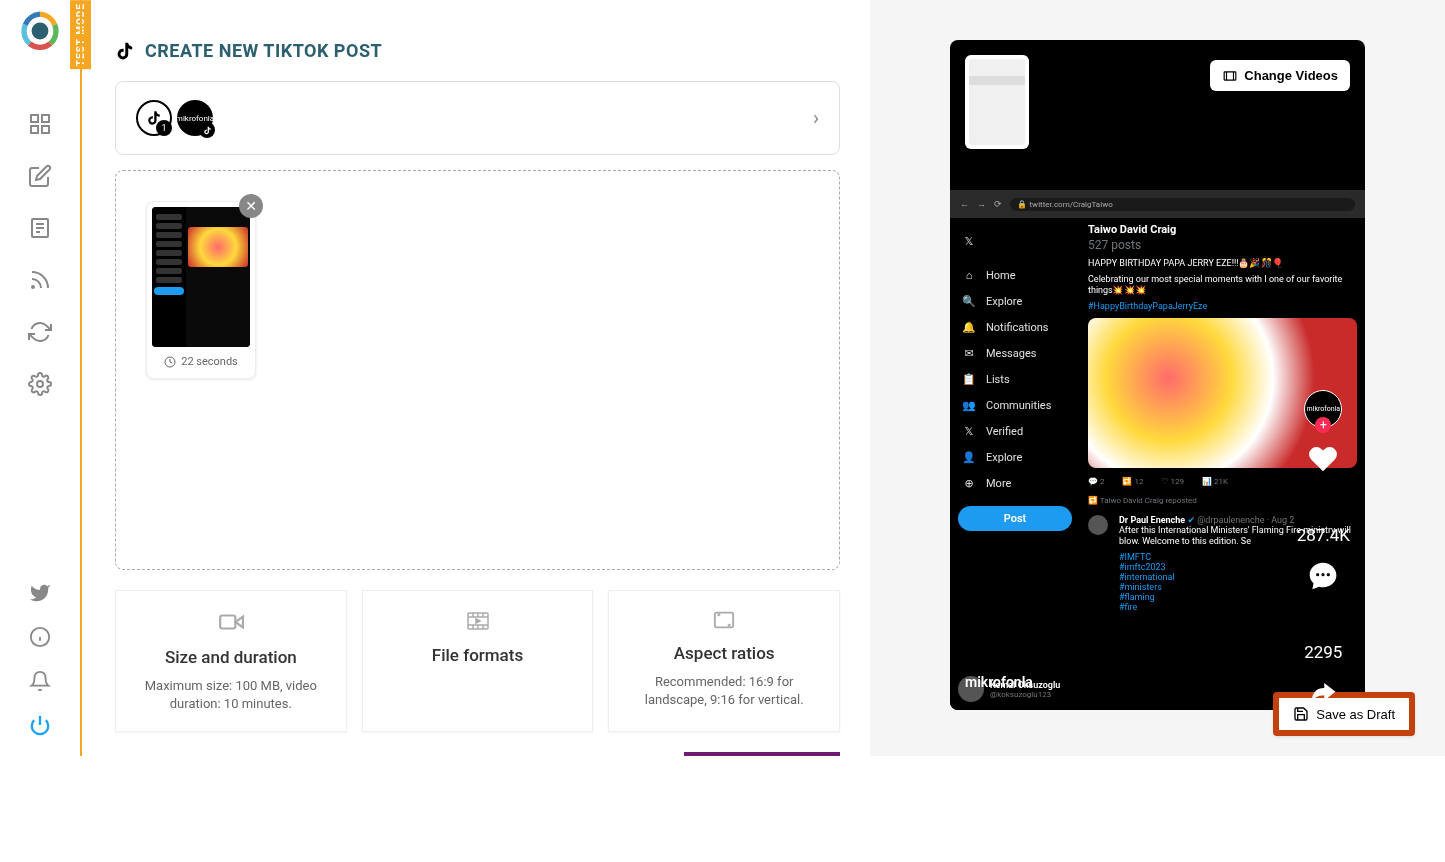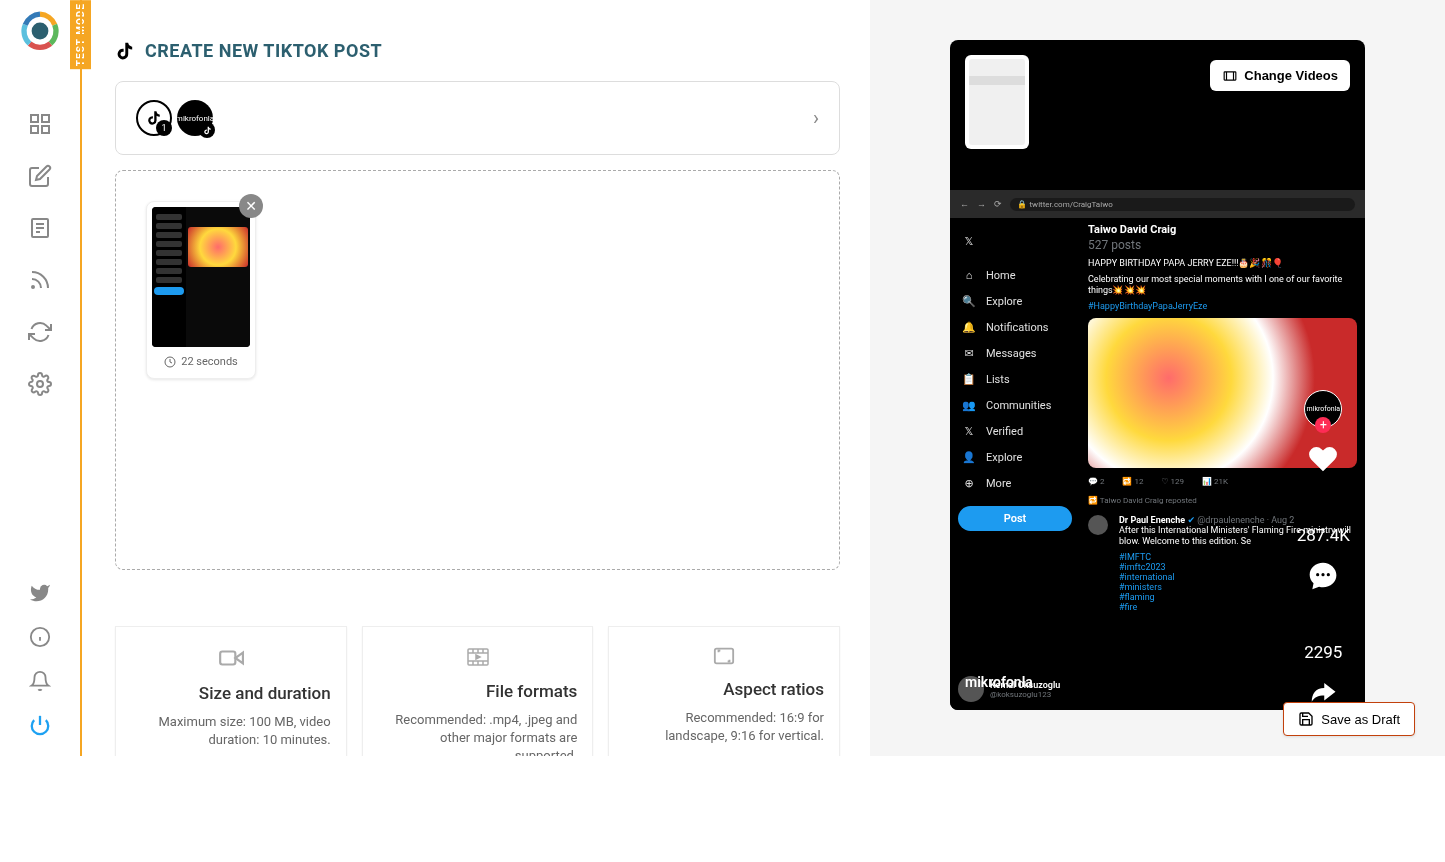--- a/index.html
+++ b/index.html
@@ -37,21 +37,21 @@
 .acct-badge { position: absolute; bottom: -2px; right: -2px; width: 16px; height: 16px; background: #000; border-radius: 50%; color: #fff; font-size: 9px; display: flex; align-items: center; justify-content: center; }
 .chevron-right { color: #888; font-size: 20px; }
 
 .dropzone { border: 1px dashed #aaa; border-radius: 8px; min-height: 400px; padding: 30px; margin-bottom: 20px; }
 .video-thumb-card { width: 110px; background: #fff; border: 1px solid #eee; border-radius: 8px; padding: 5px; position: relative; box-shadow: 0 1px 3px rgba(0,0,0,0.1); }
 .video-thumb { width: 100%; height: 140px; background: #1a1a1a; border-radius: 4px; position: relative; overflow: hidden; }
 .remove-btn { position: absolute; top: -8px; right: -8px; width: 24px; height: 24px; background: #888; border-radius: 50%; color: #fff; display: flex; align-items: center; justify-content: center; font-size: 14px; cursor: pointer; z-index: 2; }
 .video-duration { display: flex; align-items: center; justify-content: center; gap: 5px; padding: 8px 0 5px; color: #666; font-size: 11px; }
 
 .info-cards { display: flex; gap: 15px; margin-bottom: 20px; }
-.info-card { flex: 1; border: 1px solid #eee; border-radius: 0; padding: 18px 15px; text-align: right; box-shadow: 0 1px 2px rgba(0,0,0,0.05); margin-top: 36px; }
+.info-card { flex: 1; border: 1px solid #eee; border-radius: 0; padding: 18px 15px; text-align: center; box-shadow: 0 1px 2px rgba(0,0,0,0.05); }
 .info-card-icon { color: #aaa; margin-bottom: 12px; display: flex; justify-content: center; }
 .info-card-title { font-size: 17px; font-weight: 500; margin-bottom: 10px; color: #333; }
 .info-card-desc { font-size: 13px; color: #666; line-height: 1.4; }
 
 .next-btn { float: right; background: #701a75; color: #fff; border: none; padding: 14px 40px; font-size: 15px; font-weight: 500; cursor: pointer; display: flex; align-items: center; gap: 12px; letter-spacing: 1px; }
 
 
 .right-panel { flex: 1; background: #f5f5f5; padding: 40px 30px 20px 30px; position: relative; display: flex; flex-direction: column; align-items: center; }
 .preview-phone { width: 415px; height: 670px; background: #000; border-radius: 8px; position: relative; overflow: hidden; }
 .small-thumbnail { position: absolute; top: 15px; left: 15px; width: 64px; height: 94px; background: #fff; border-radius: 6px; z-index: 3; padding: 4px; }
@@ -79,21 +79,21 @@
 .verified { color: #1d9bf0; font-size: 9px; }
 
 .tiktok-actions { position: absolute; right: 15px; top: 350px; display: flex; flex-direction: column; gap: 15px; align-items: center; z-index: 5; }
 .tiktok-avatar { width: 38px; height: 38px; border-radius: 50%; background: #000; border: 1px solid #fff; position: relative; display:flex; align-items:center; justify-content:center; font-size:7px; color:#fff; }
 .tiktok-avatar::after { content: '+'; position: absolute; bottom: -6px; left: 50%; transform: translateX(-50%); width: 16px; height: 16px; background: #fe2c55; border-radius: 50%; display: flex; align-items: center; justify-content: center; font-size: 12px; }
 .tiktok-action { display: flex; flex-direction: column; align-items: center; gap: 3px; color: #fff; }
 .tiktok-action-icon { width: 32px; height: 32px; display: flex; align-items: center; justify-content: center; }
 .tiktok-action-count { font-size: 17px; font-weight: 400; margin-top: 47px; }
 .tiktok-username { position: absolute; bottom: 20px; left: 15px; color: #fff; font-size: 14px; font-weight: 600; z-index: 5; }
 
-.save-draft-btn { position: absolute; bottom: 20px; right: 30px; background: #fff; border: 1px solid #c2410c; border-radius: 4px; padding: 8px 14px; font-size: 13px; cursor: pointer; display: flex; align-items: center; gap: 7px; box-shadow: 0 1px 3px rgba(0,0,0,0.1); }
+.save-draft-btn { position: absolute; bottom: 20px; right: 30px; background: #fff; border: 6px solid #c2410c; border-radius: 4px; padding: 8px 14px; font-size: 13px; cursor: pointer; display: flex; align-items: center; gap: 7px; box-shadow: 0 1px 3px rgba(0,0,0,0.1); }
 
 .thumb-mock { position: absolute; inset: 0; display: flex; }
 .thumb-nav { width: 35%; background: #000; padding: 4px 2px; }
 .thumb-nav-item { height: 6px; background: #333; margin: 3px 2px; border-radius: 2px; }
 .thumb-post { width: 30px; height: 8px; background: #1d9bf0; border-radius: 4px; margin: 4px auto; }
 .thumb-feed { flex: 1; background: #0a0a0a; position: relative; }
 .thumb-feed-img { position: absolute; top: 20px; left: 2px; right: 2px; height: 40px; background: radial-gradient(circle, #ff6b6b, #ffd93d, #c92a2a); border-radius: 3px; }
 
 .bottom-user-row { position: absolute; bottom: 8px; left: 8px; display: flex; align-items: center; gap: 6px; }
 .bottom-user-row .feed-avatar { width: 26px; height: 26px; }
@@ -248,21 +248,20 @@
                 <line x1="7" y1="4" x2="7" y2="8"></line>
                 <line x1="12" y1="4" x2="12" y2="8"></line>
                 <line x1="17" y1="4" x2="17" y2="8"></line>
                 <line x1="7" y1="16" x2="7" y2="20"></line>
                 <line x1="12" y1="16" x2="12" y2="20"></line>
                 <line x1="17" y1="16" x2="17" y2="20"></line>
                 <polygon points="10 10 10 14 14 12" fill="currentColor"></polygon>
               </svg>
             </div>
           <div class="info-card-title">File formats</div>
-          <div class="info-card-desc">Recommended: .mp4, .jpeg and other major formats are supported.</div>
         </div>
         <div class="info-card">
           <div class="info-card-icon">
               <svg width="28" height="22" viewBox="0 0 24 24" fill="none" stroke="currentColor" stroke-width="2">
                 <rect x="2" y="4" width="20" height="16" rx="2"></rect>
                 <polyline points="6 8 6 6 8 6"></polyline>
                 <polyline points="16 18 18 18 18 16"></polyline>
               </svg>
             </div>
           <div class="info-card-title">Aspect ratios</div>

